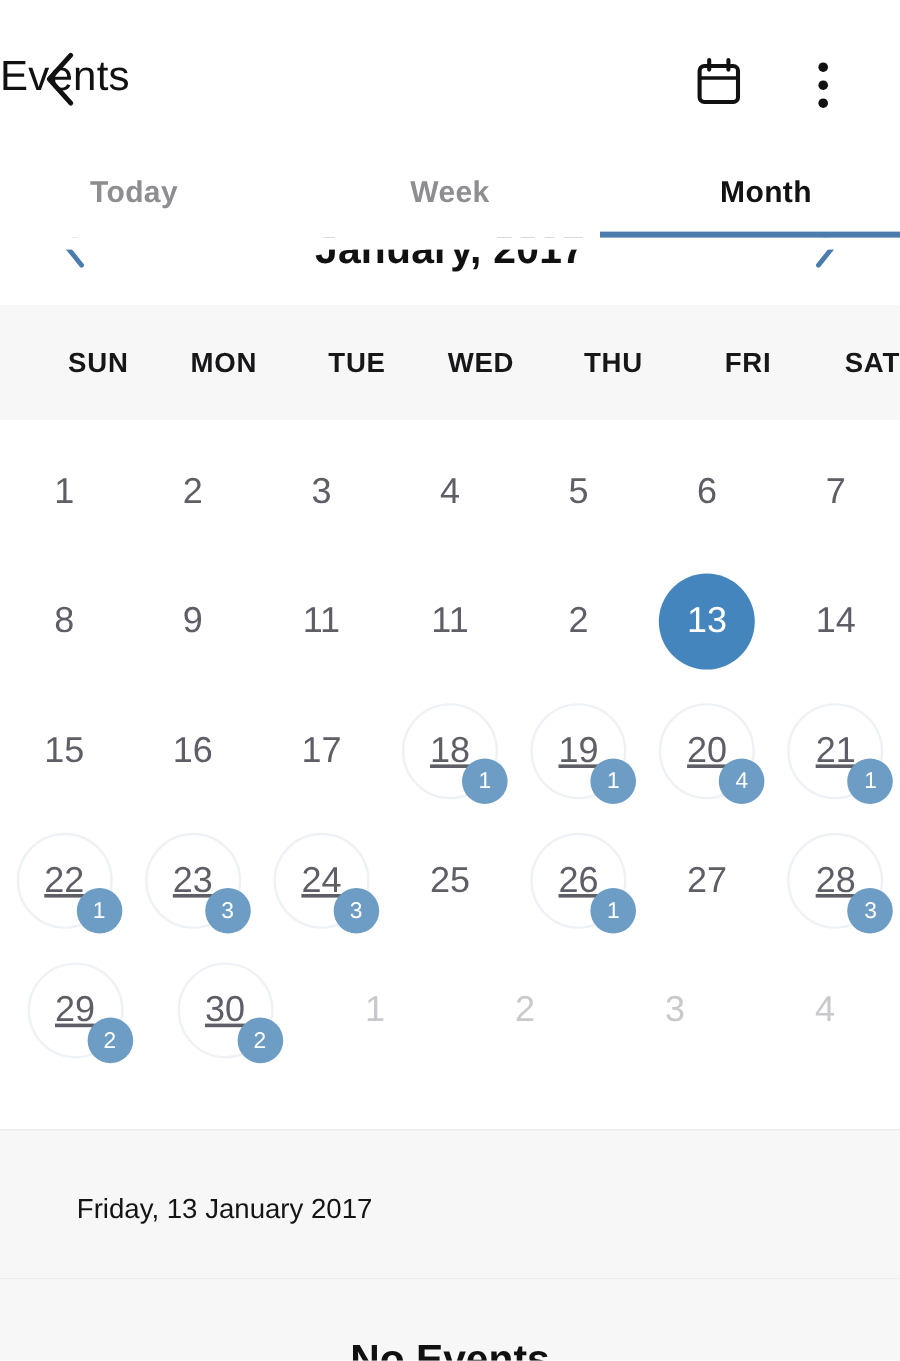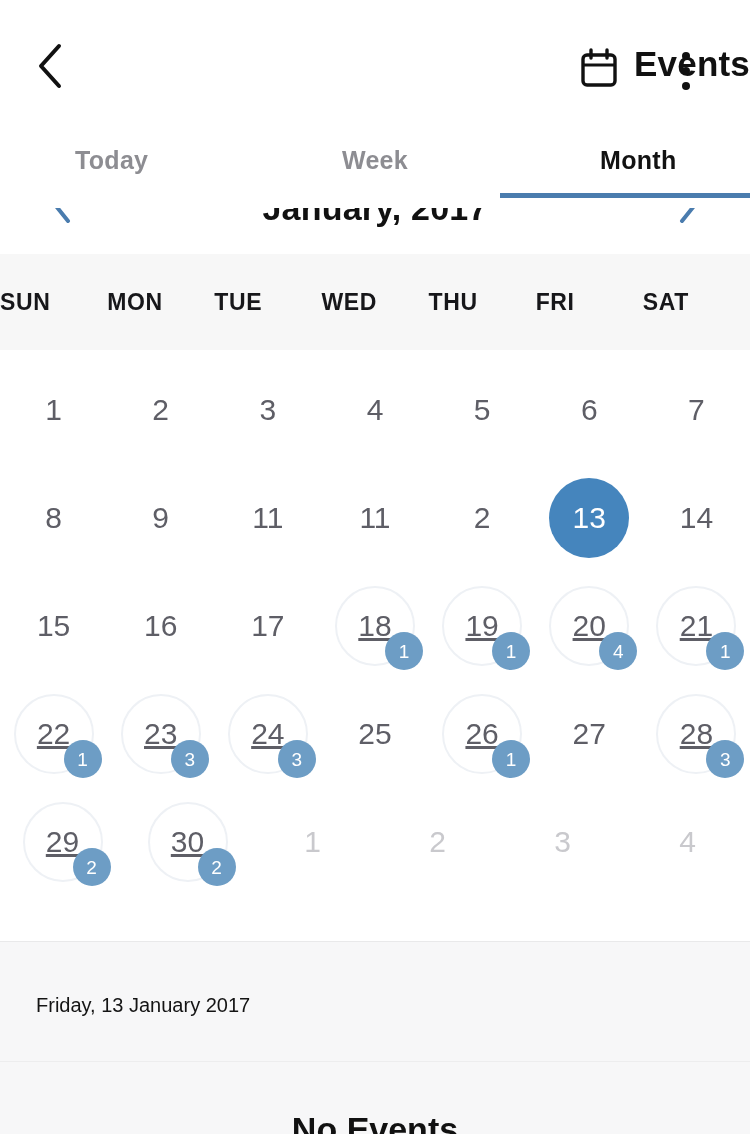--- a/index.html
+++ b/index.html
@@ -39,23 +39,23 @@
     align-items: center;
     justify-content: center;
   }
   .back-btn svg { display: block; }
 
   .appbar-title {
     position: absolute;
     left: 0;
     right: 0;
     top: 44px;
-    text-align: right;
+    text-align: left;
     font-size: 35px;
-    font-weight: bold;
+    font-weight: normal;
     color: #111111;
     letter-spacing: 0.2px;
   }
 
   .cal-icon-btn {
     position: absolute;
     left: 572px;
     top: 44px;
     width: 54px;
     height: 54px;
@@ -157,21 +157,21 @@
 
   
   .weekday-row {
     display: flex;
     height: 96px;
     background: #f7f7f7;
     align-items: center;
   }
   .weekday-cell {
     flex: 1;
-    text-align: left;
+    text-align: right;
     font-size: 23px;
     font-weight: bold;
     color: #17171a;
     letter-spacing: 0.6px;
   }
 
   
   .calendar {
     background: #ffffff;
     padding-top: 6px;
@@ -232,22 +232,22 @@
   .detail-panel {
     position: absolute;
     left: 0;
     right: 0;
     top: 941px;
     bottom: 0;
     background: #f7f7f8;
     border-top: 1px solid #e9e9ea;
   }
   .detail-date {
-    padding: 52px 40px 0 36px;
-    font-size: 20px;
+    padding: 52px 40px 0 64px;
+    font-size: 23px;
     color: #141414;
   }
   .detail-divider {
     margin-top: 44px;
     height: 1px;
     background: #ededee;
   }
   .detail-empty {
     margin-top: 48px;
     text-align: center;

